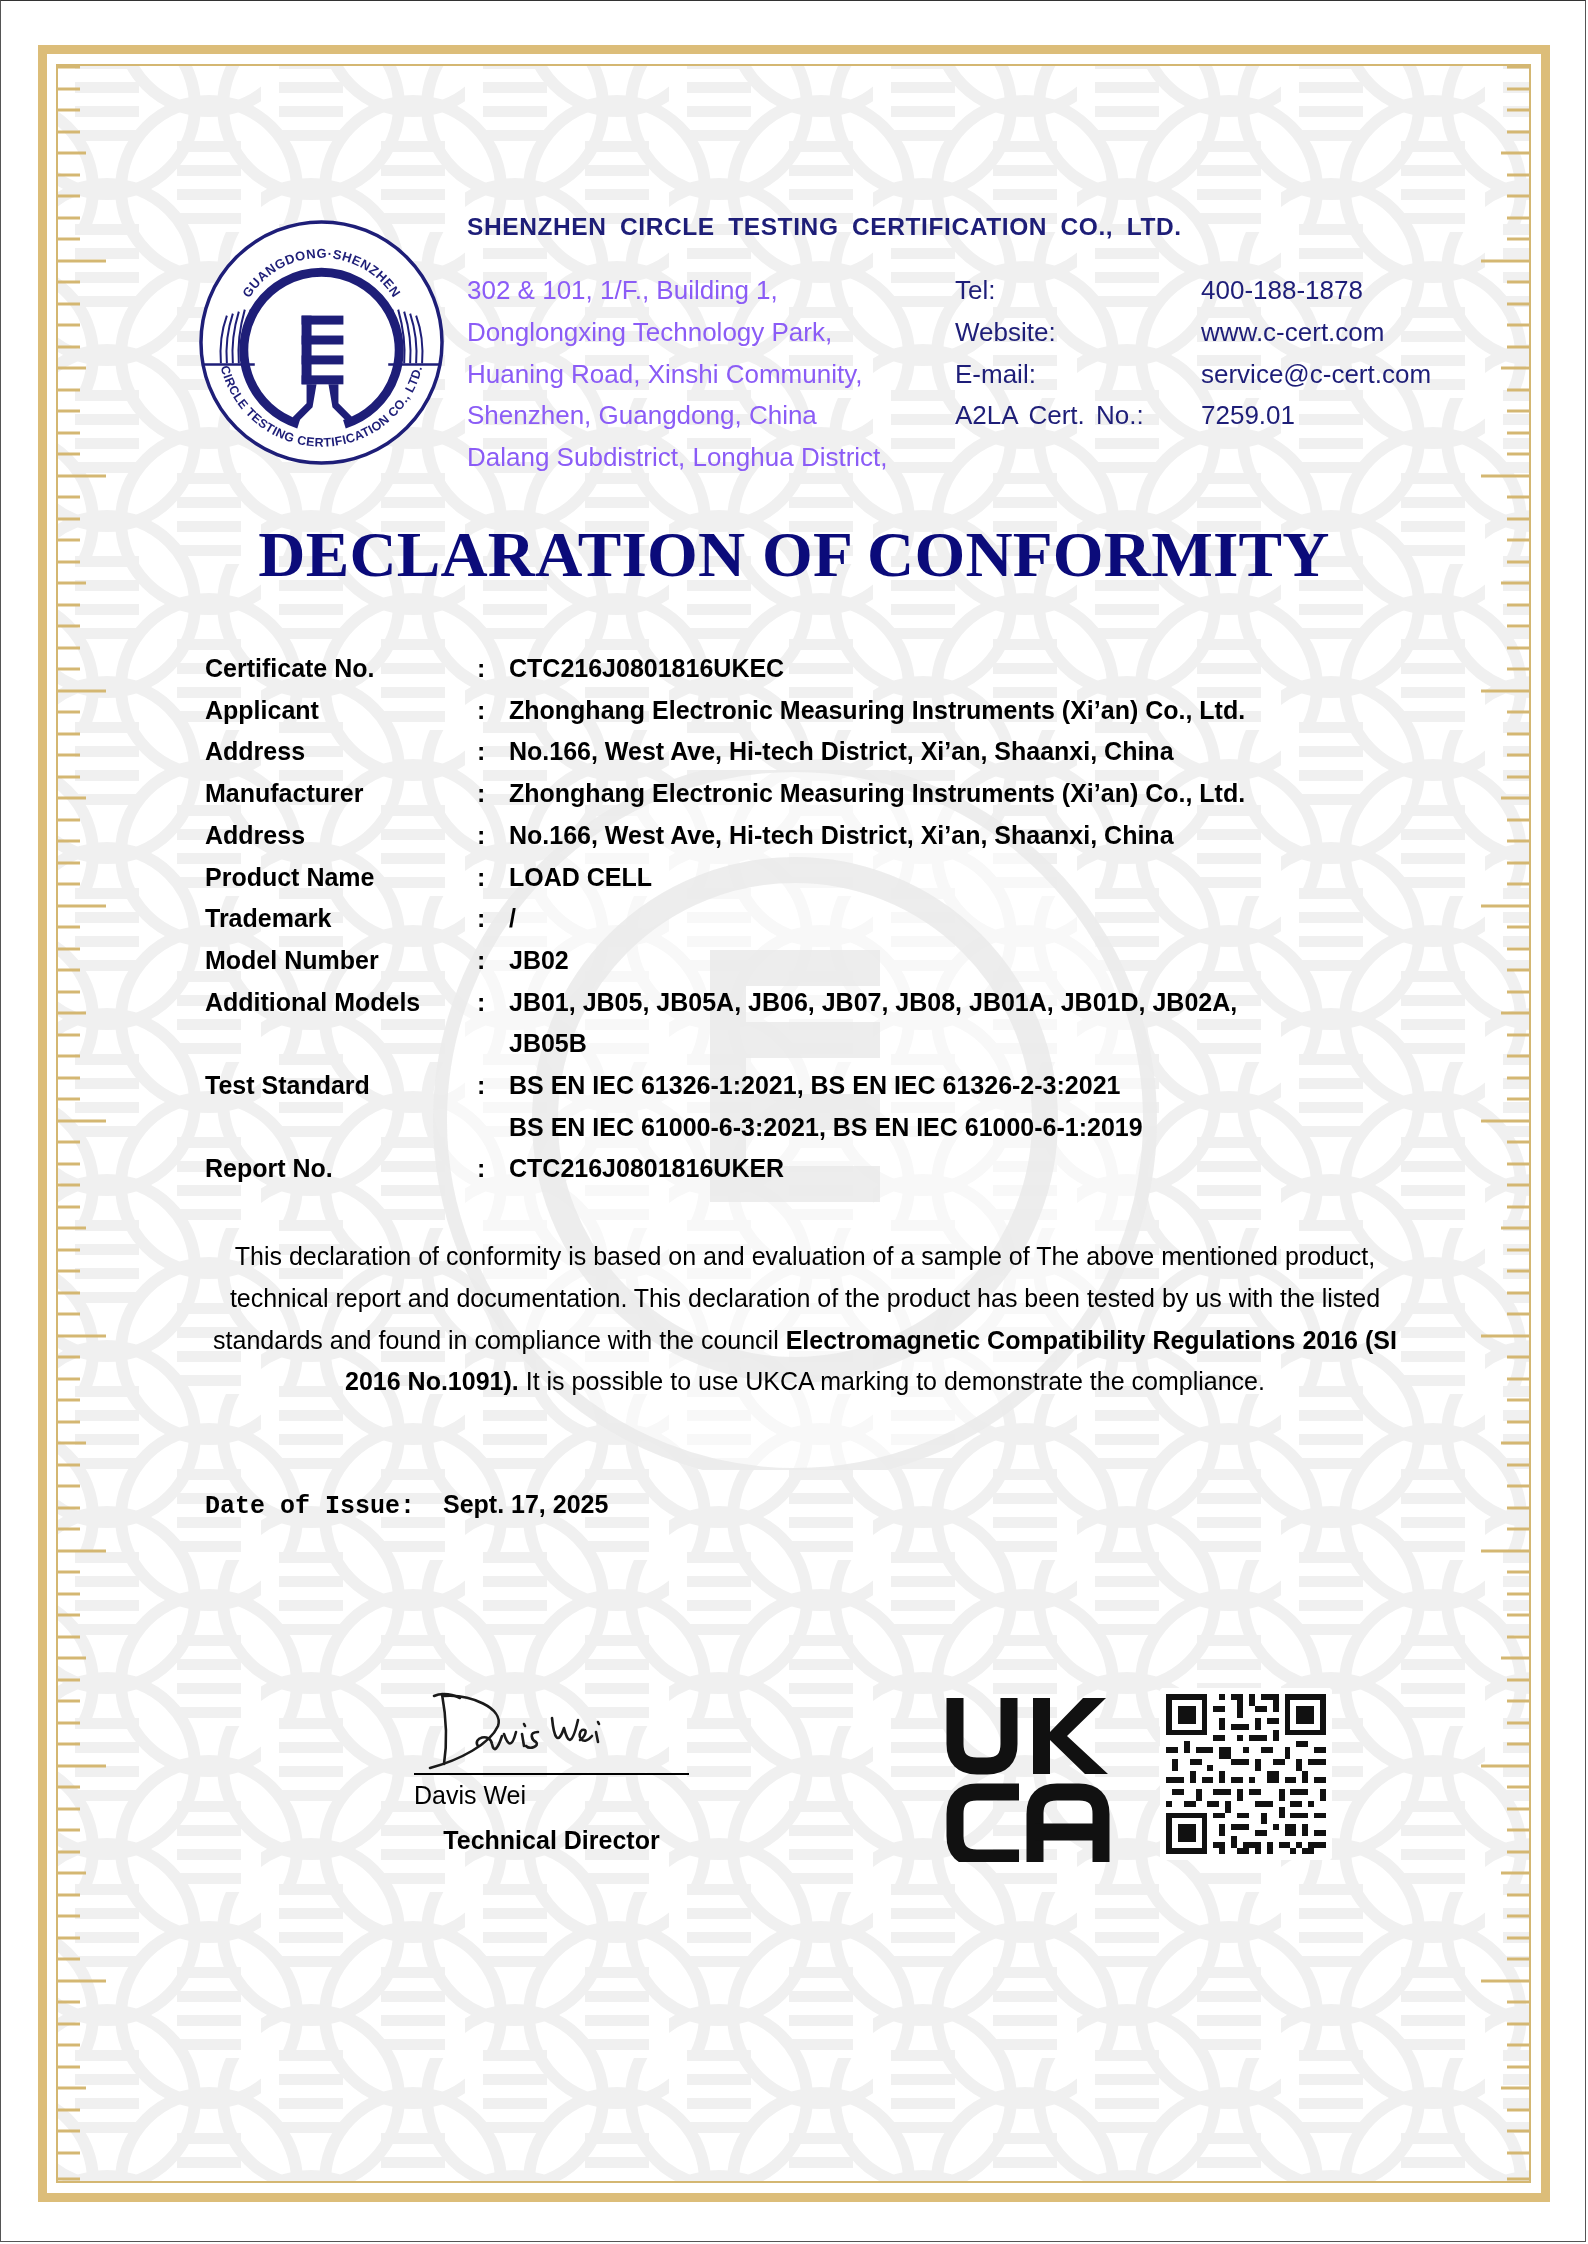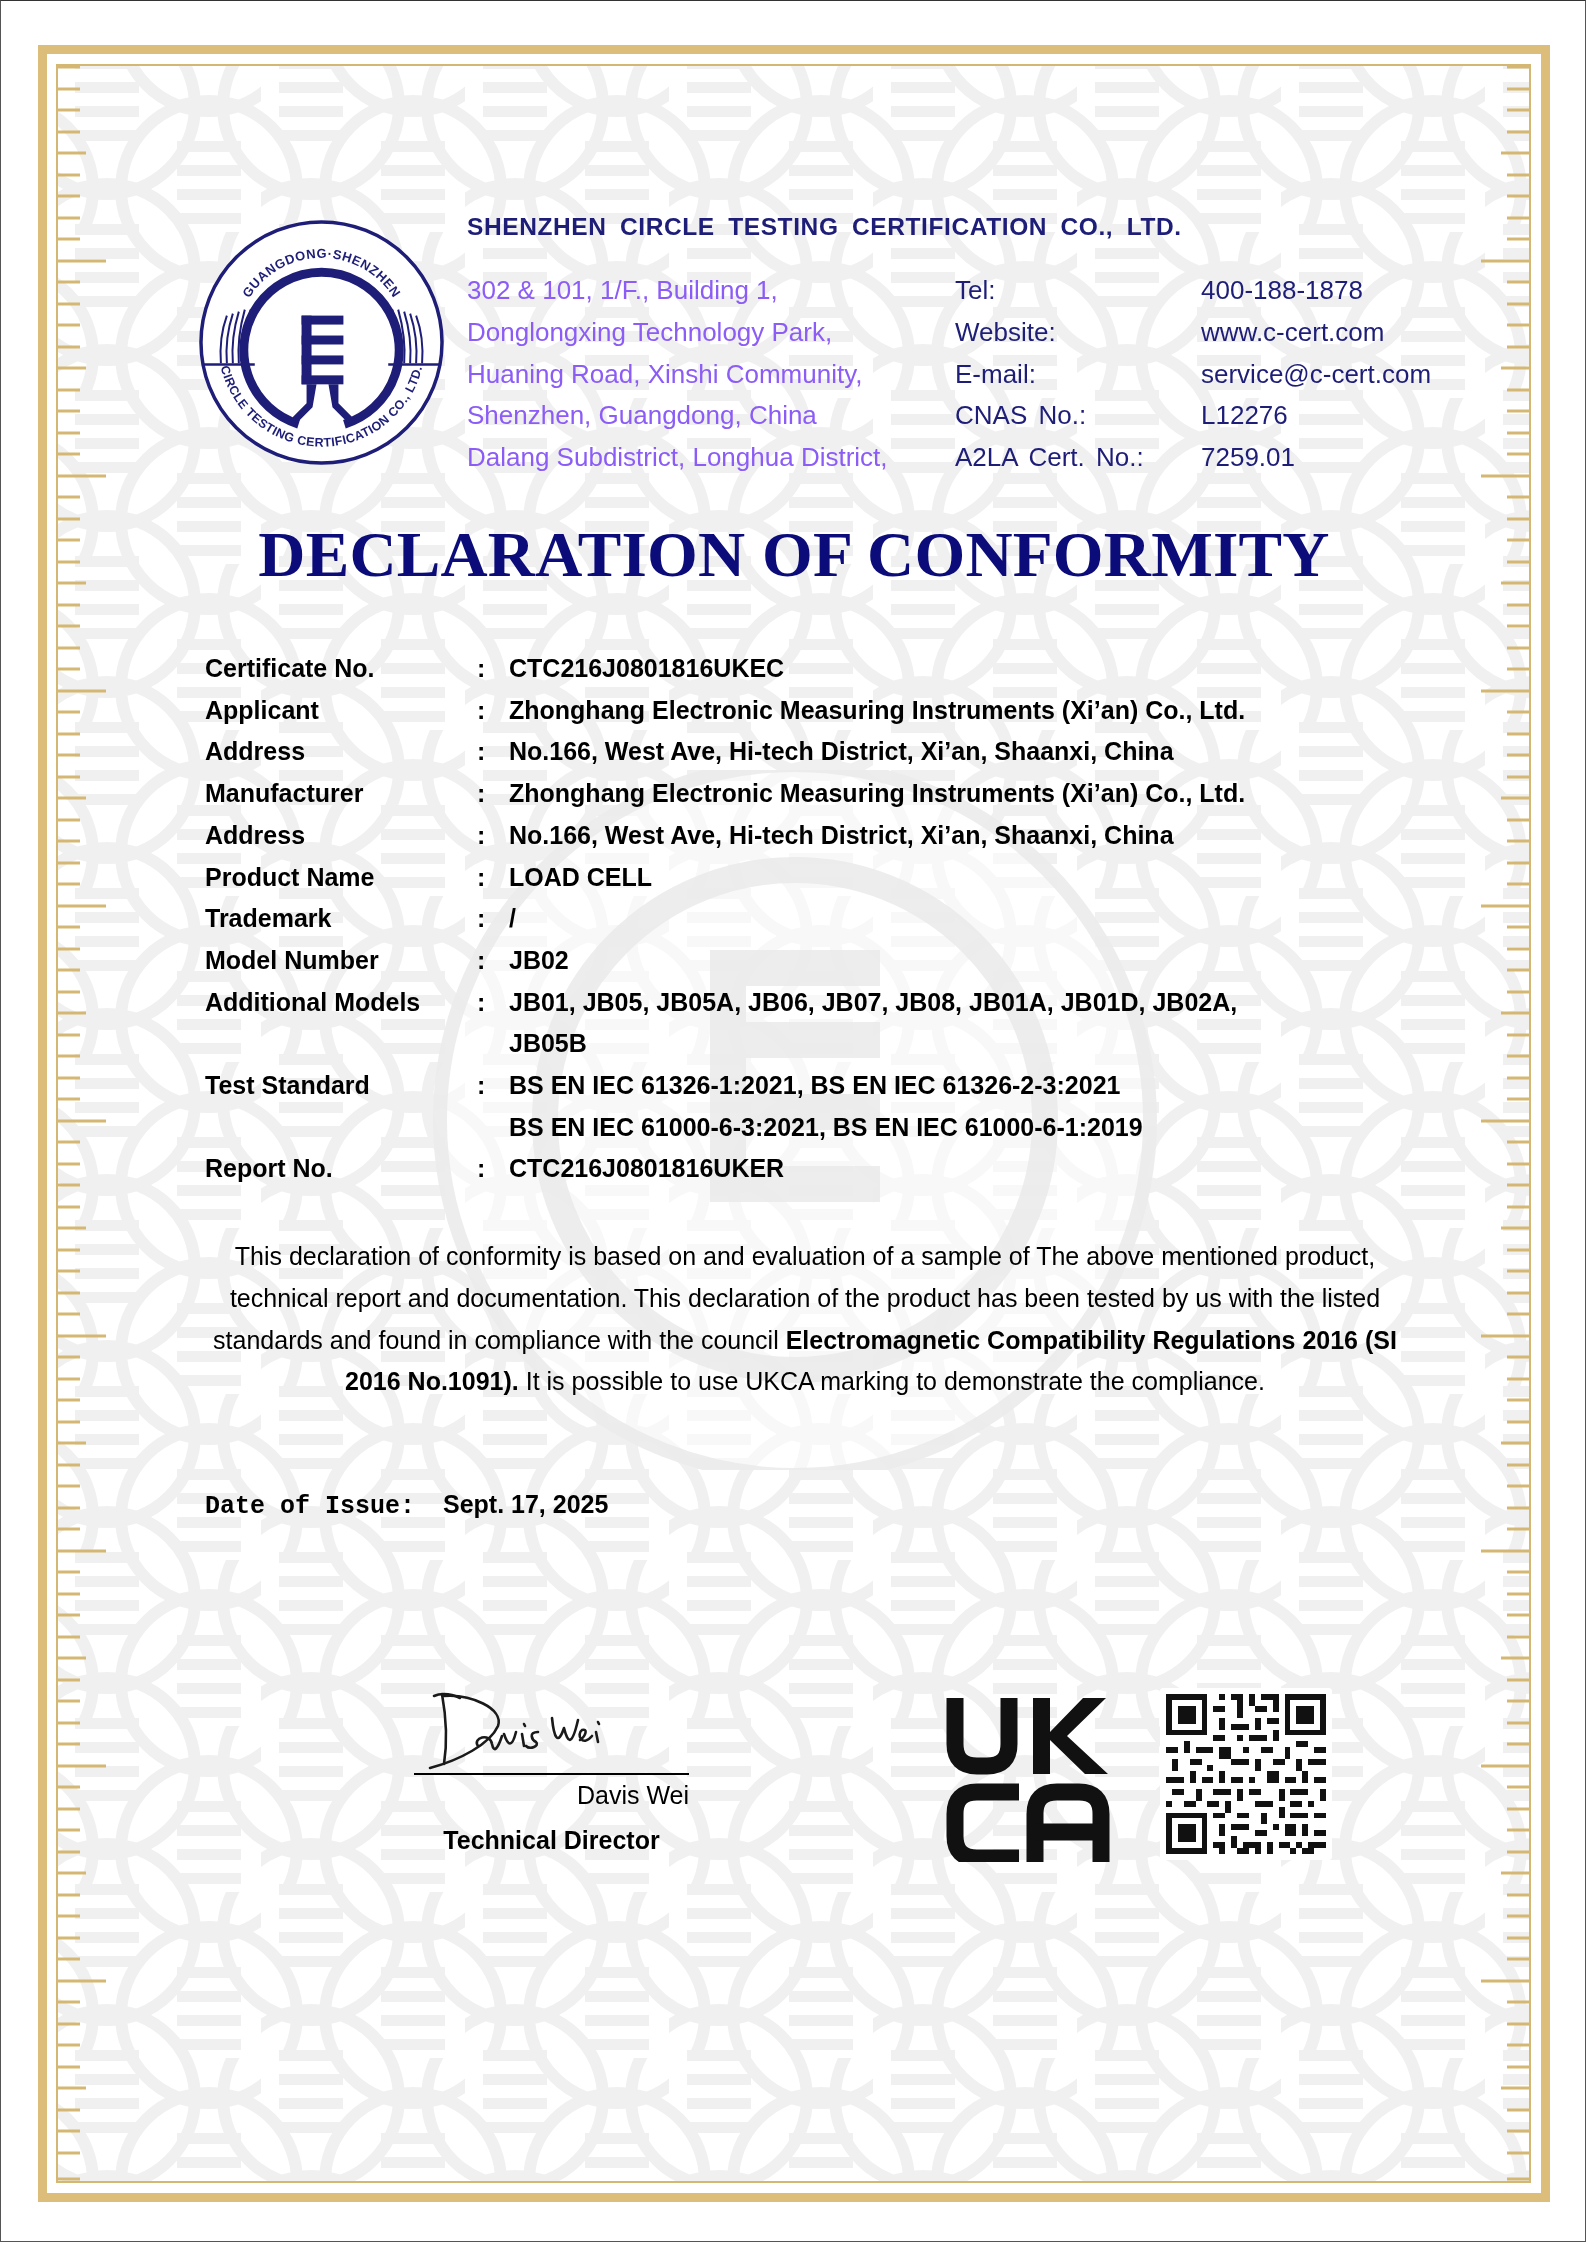--- a/index.html
+++ b/index.html
@@ -59,21 +59,21 @@
     position: absolute; left: 205px; top: 1236px; width: 1200px; font-size: 25px; line-height: 41.8px; text-align: center;
   }
   .para b { font-weight: bold; }
 
   .issue { position: absolute; left: 205px; top: 1490px; font-weight: bold; font-size: 25px; white-space: nowrap; }
   .issue .lbl { display: inline-block; width: 238px; font-family: Liberation Mono, monospace; }
 
   
   .signature { position: absolute; left: 420px; top: 1688px; width: 240px; height: 88px; }
   .sig-line { position: absolute; left: 414px; top: 1773px; width: 275px; height: 0; border-top: 2px solid #000; }
-  .sig-name { position: absolute; left: 414px; width: 275px; top: 1781px; text-align: right; font-size: 25px; }
+  .sig-name { position: absolute; left: 414px; width: 275px; top: 1781px; text-align: left; font-size: 25px; }
   .sig-title { position: absolute; left: 414px; width: 275px; top: 1826px; text-align: center; font-size: 25px; font-weight: bold; }
 
   .ukca { position: absolute; left: 943px; top: 1694px; width: 168px; height: 168px; }
   .qr { position: absolute; left: 1160px; top: 1688px; width: 172px; height: 172px; background: #fff; border-radius: 4px; }
 </style>
 </head>
 <body>
 
 <svg class="pattern" viewBox="0 0 1472 2115" preserveAspectRatio="none">
   <defs>
@@ -373,24 +373,20 @@
   </div>
   <div class="row">
     <span class="lbl">Website:</span>
     <span>www.c-cert.com</span>
   </div>
   <div class="row">
     <span class="lbl">E-mail:</span>
     <span>service@c-cert.com</span>
   </div>
   <div class="row">
-    <span class="lbl">CNAS No.:</span>
-    <span>L12276</span>
-  </div>
-  <div class="row">
     <span class="lbl">A2LA Cert. No.:</span>
     <span>7259.01</span>
   </div>
 </div>
 
 <div class="title">DECLARATION OF CONFORMITY</div>
 
 <div class="details">
   <div class="drow">
     <span class="dlabel">Certificate No.</span>

